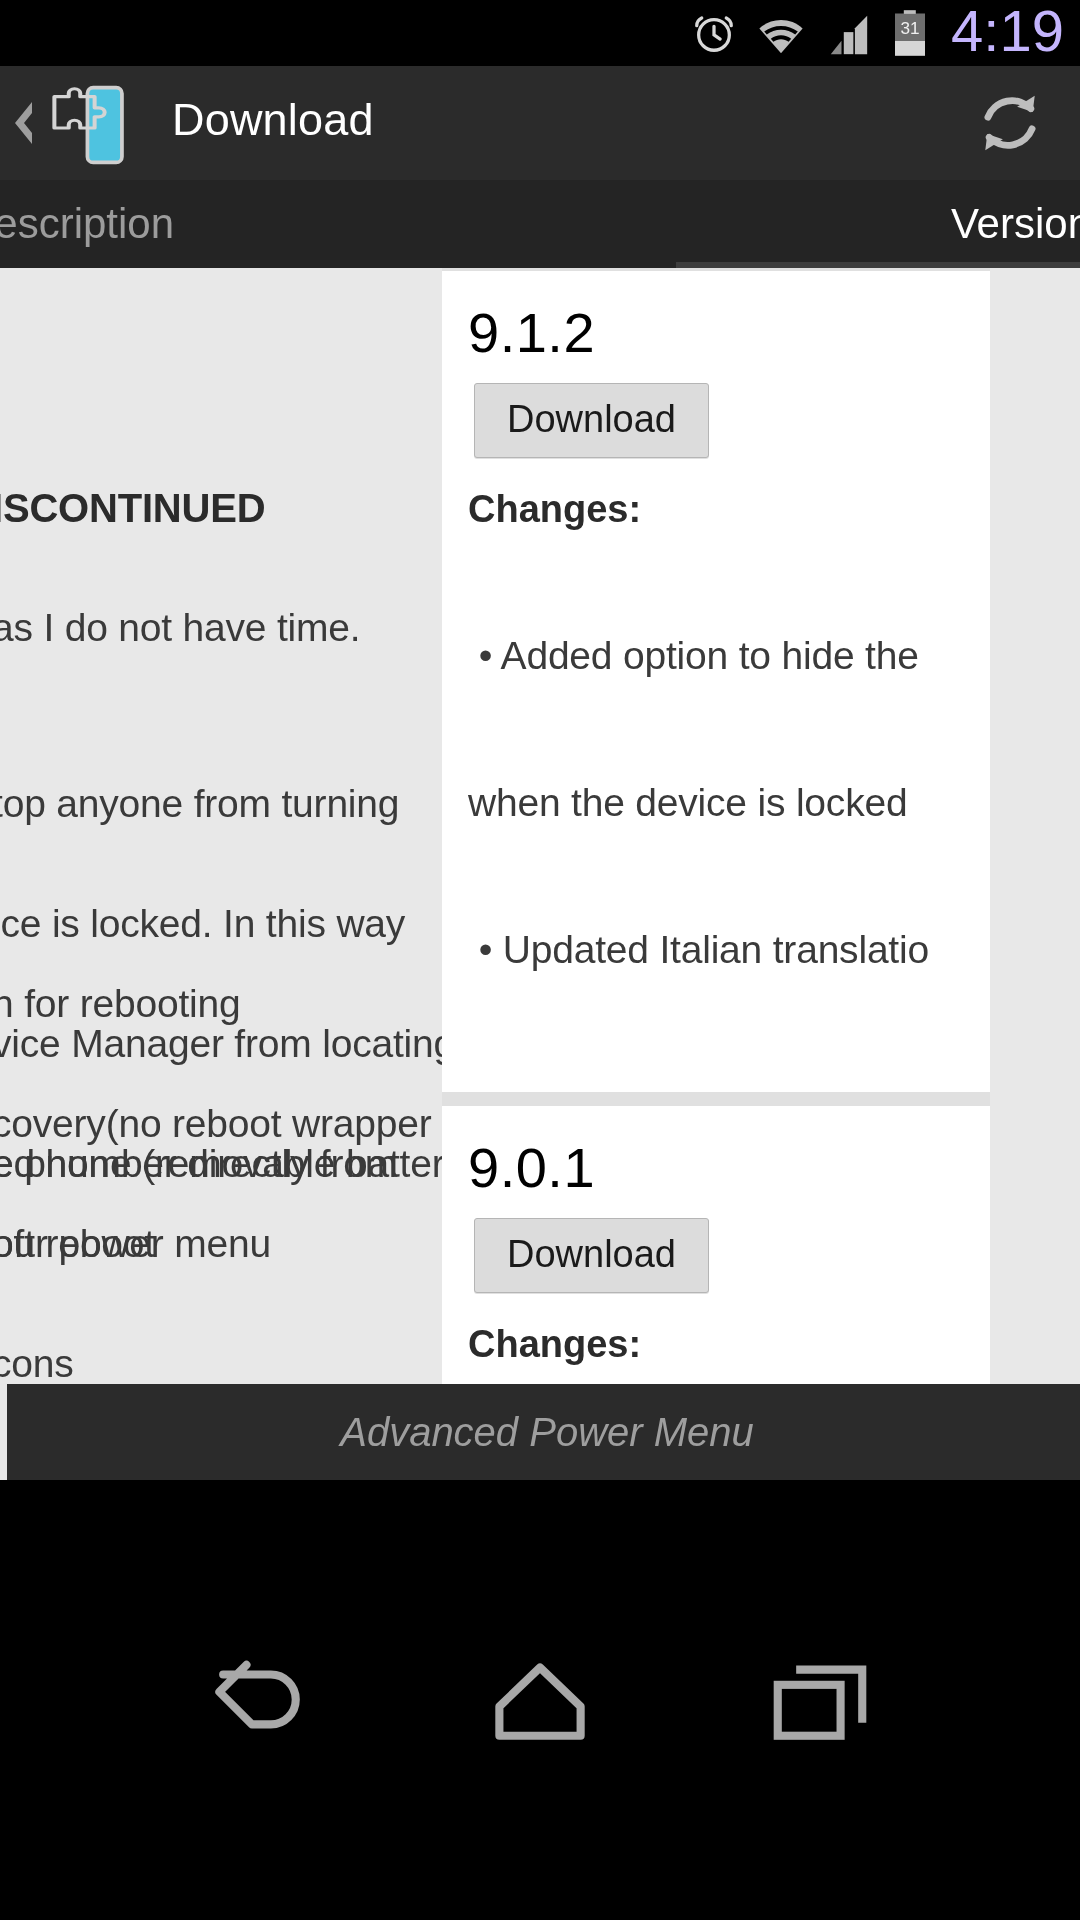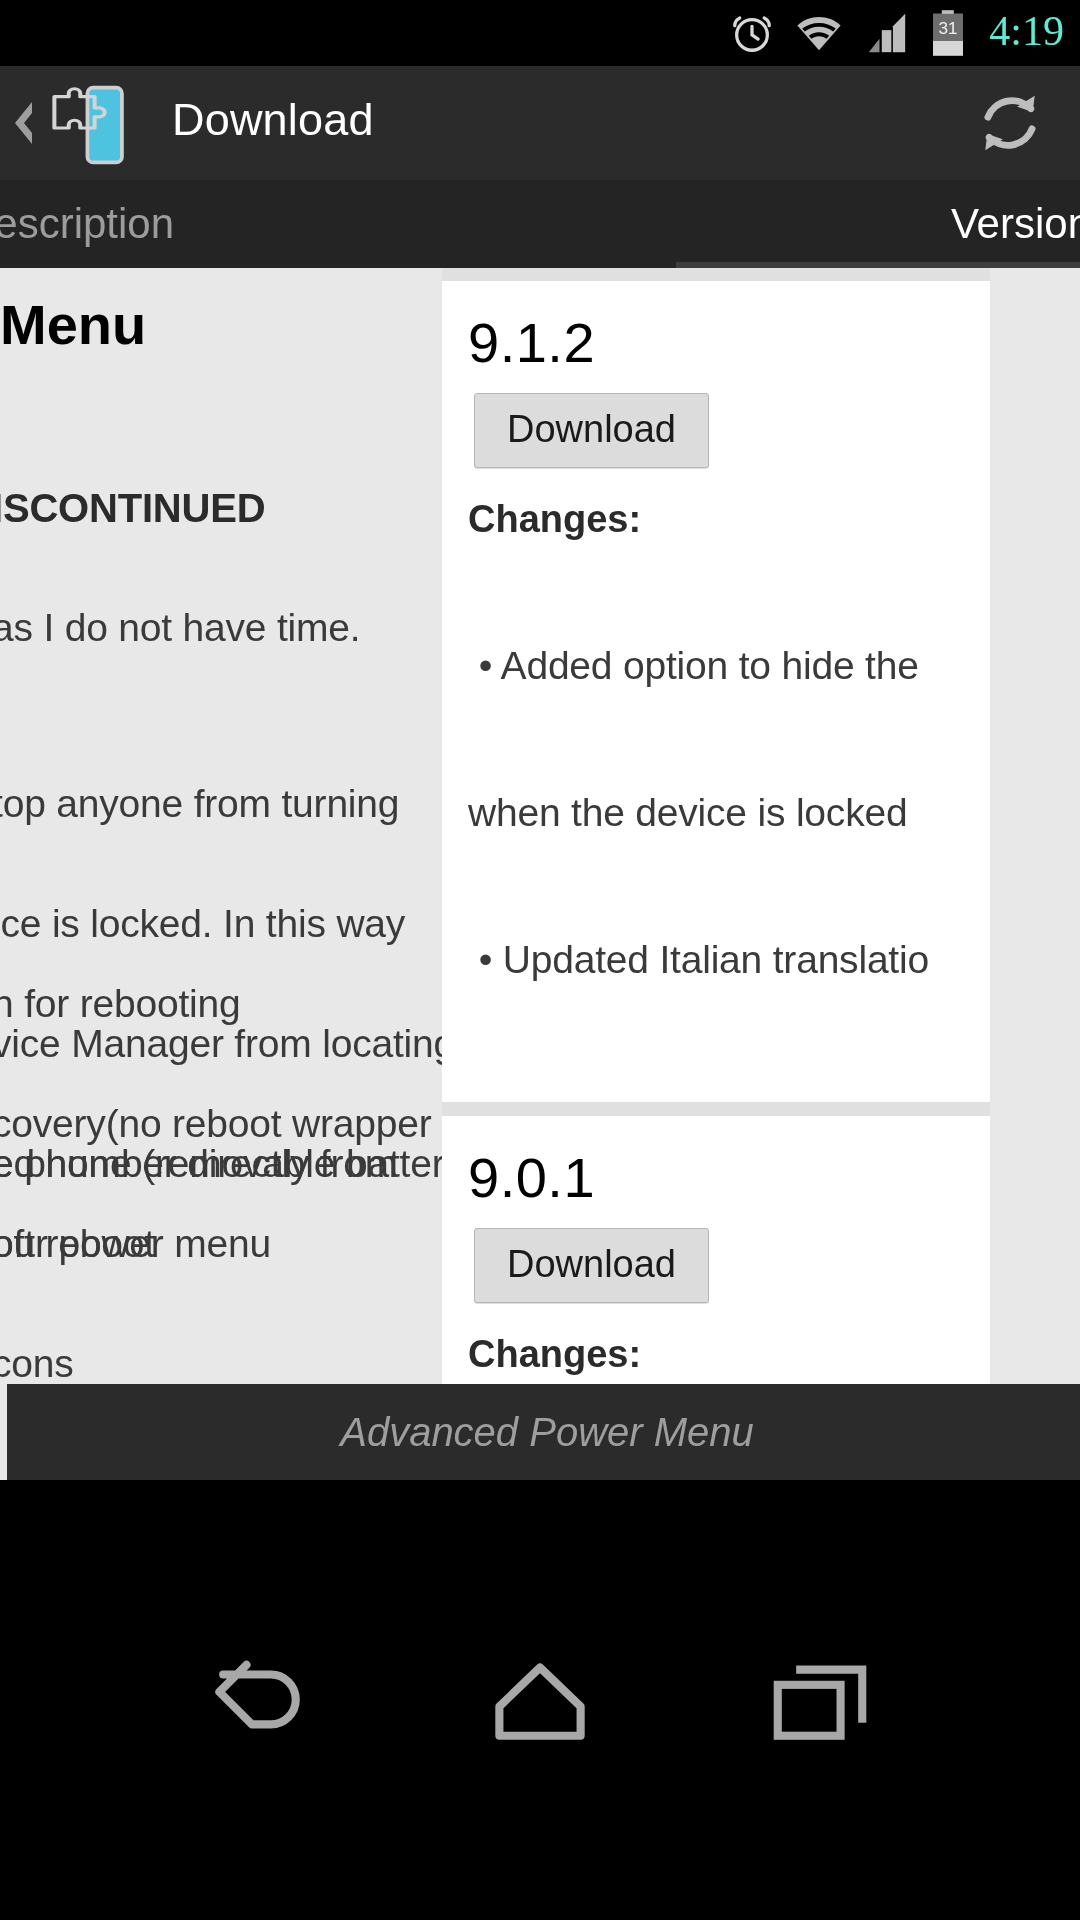--- a/index.html
+++ b/index.html
@@ -10,24 +10,24 @@
     -webkit-font-smoothing:antialiased;
   }
   #screen{ position:relative; width:1080px; height:1920px; background:#e8e8e8; }
 
   
   .status-bar{
     position:absolute; top:0; left:0; width:1080px; height:66px;
     background:#000; display:flex; align-items:center;
     justify-content:flex-end; padding-right:16px; gap:16px;
   }
-  .status-icons{ display:flex; align-items:center; gap:20px; }
+  .status-icons{ display:flex; align-items:flex-end; gap:20px; }
   .status-clock{
-    color:#5eead4; font-size:42px; letter-spacing:0px; line-height:1;
-    font-family:Liberation Serif, serif; padding-left:6px;
+    color:#c4b5fd; font-size:58px; letter-spacing:0px; line-height:1;
+    font-family:Liberation Sans, sans-serif; padding-left:6px;
     position:relative; top:-2px;
   }
   .sicon{ display:block; }
 
   
   .action-bar{
     position:absolute; top:66px; left:0; width:1080px; height:114px;
     background:#2b2b2b; display:flex; align-items:center;
   }
   .up-affordance{
@@ -89,21 +89,21 @@
   .desc-b2{ top:436px; }
   .desc-b3{ top:636px; }
   .desc-b4{ top:796px; }
   .desc-b5{ top:876px; }
   .desc-b6{ top:1076px; }
   .desc-line{ display:block; height:40px; }
 
   
   .versions-page{
     position:absolute; top:0; left:442px; width:548px; height:1116px;
-    background:#e0e0e0; overflow:hidden; padding-top:13px;
+    background:#e0e0e0; overflow:hidden; padding-top:3px;
   }
   .vcard{
     background:#ffffff; margin:0 0 14px 0; width:640px;
     padding:34px 0 20px 0; position:relative;
   }
   .vcard-num{
     font-size:56px; color:#000; font-weight:400; padding-left:26px;
     line-height:1; letter-spacing:.5px;
   }
   .dl-btn{
@@ -208,21 +208,20 @@
     </div>
     <div class="tab tab-vers">
       <span>Versions</span>
     </div>
     <div class="tab-underline" style="left:676px;width:404px;"></div>
   </div>
 
   <div class="content">
 
     <div class="desc-page">
-      <div class="desc-title">Menu</div>
 
       <div class="desc-block desc-b1">
         <span class="desc-line strong">ISCONTINUED</span>
         <span class="desc-line">as I do not have time.</span>
       </div>
 
       <div class="desc-block desc-b2">
         <span class="desc-line">top anyone from turning</span>
         <span class="desc-line">ice is locked. In this way</span>
         <span class="desc-line">vice Manager from locating</span>

